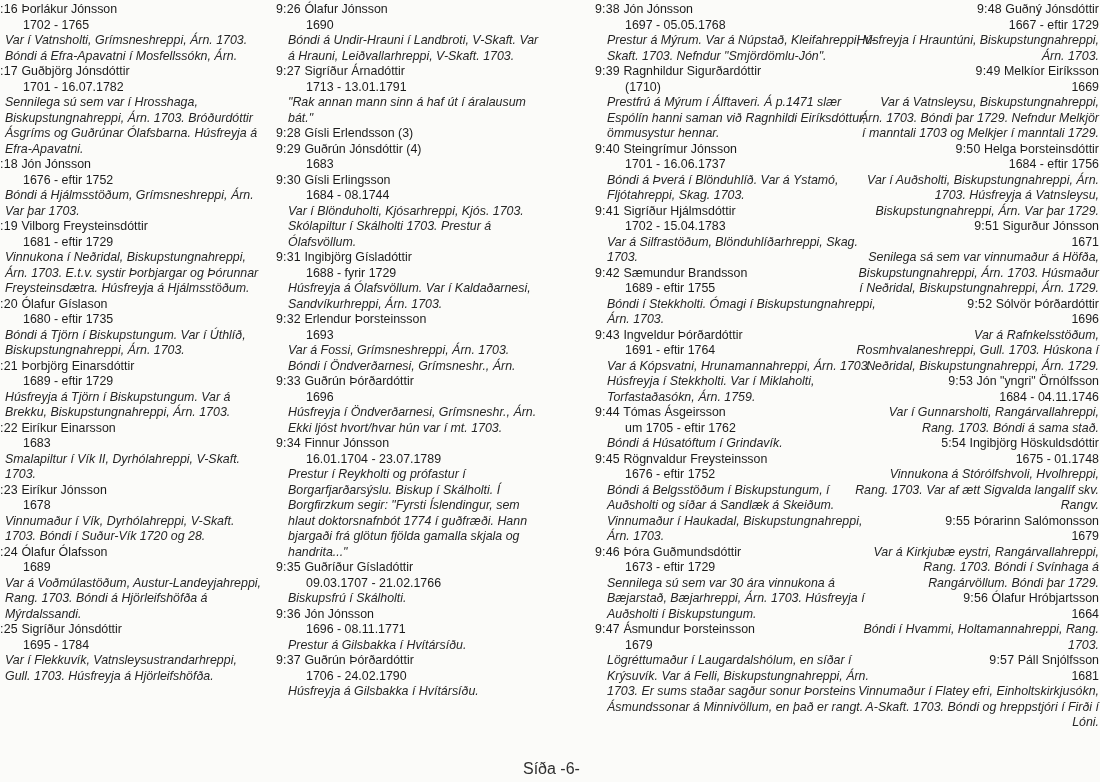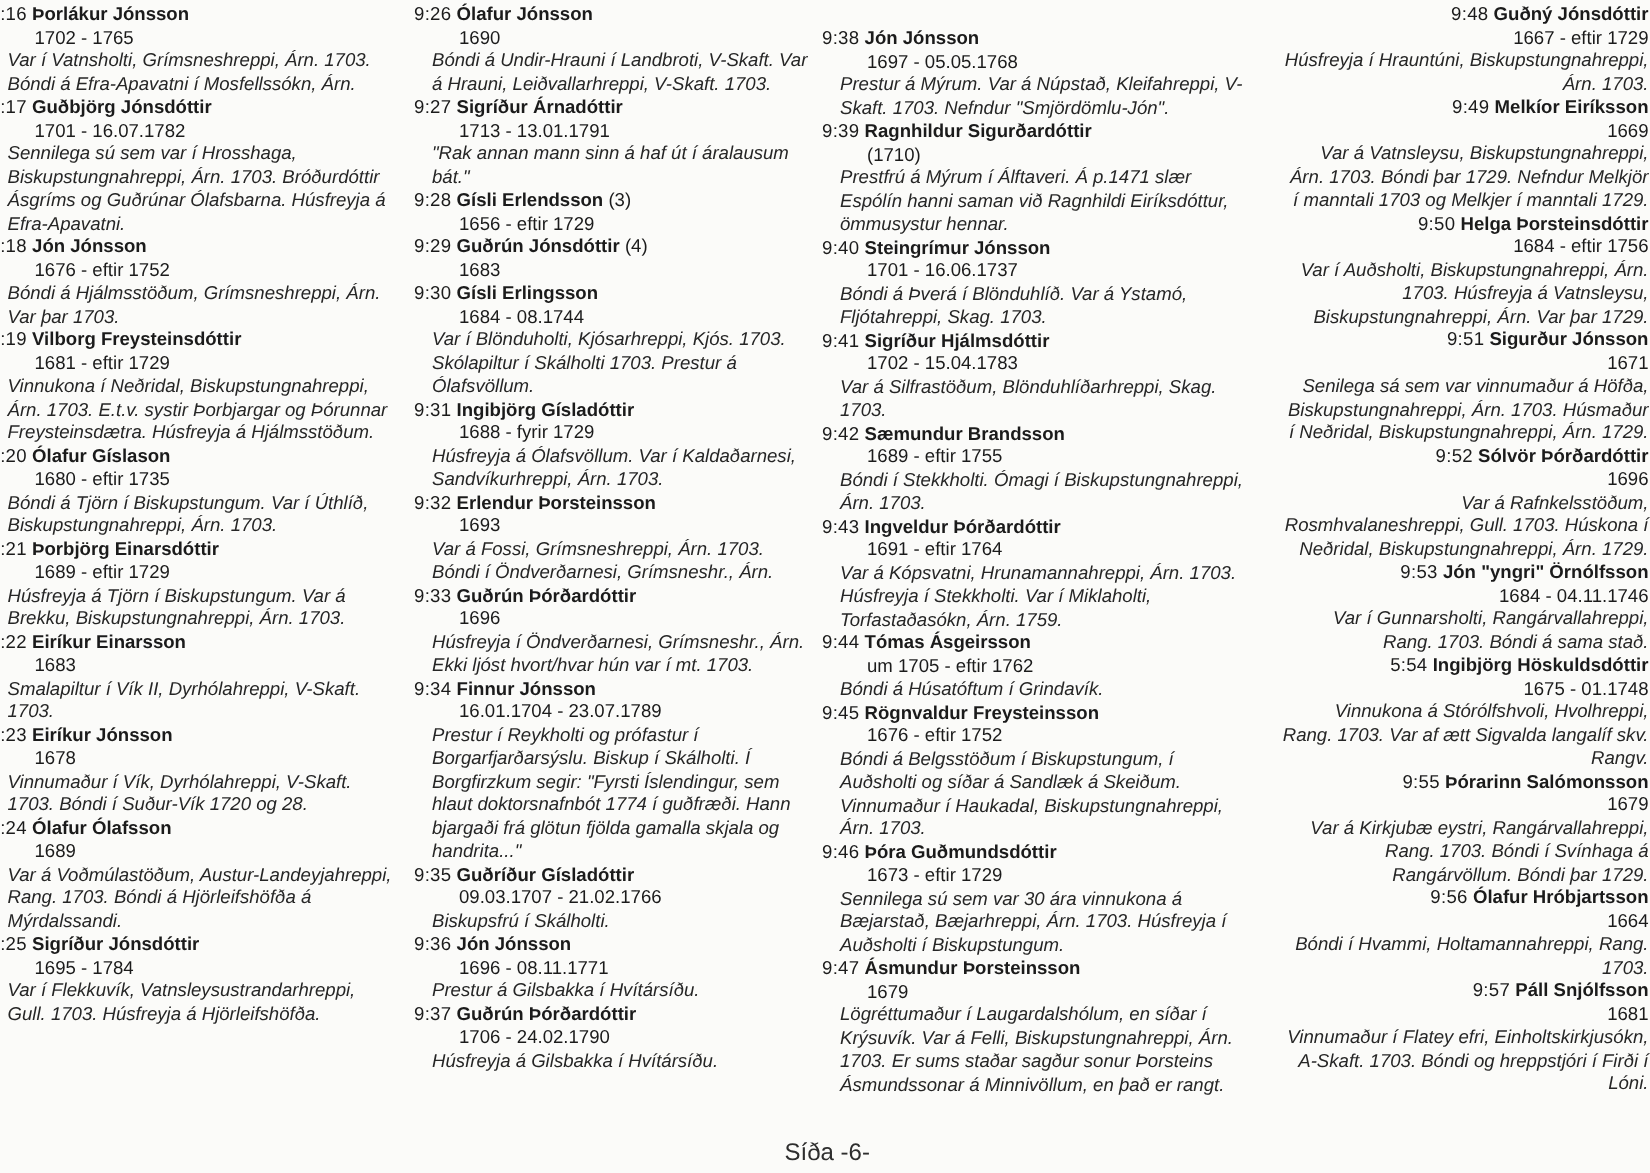--- a/index.html
+++ b/index.html
@@ -19,25 +19,25 @@
     color: #1b1b1b;
   }
   .col {
     position: absolute;
     top: 2px;
     font-size: 12.4px;
     line-height: 15.5px;
   }
   #col-1 { left: -7px;  width: 272px; }
   #col-2 { left: 276px; width: 264px; }
-  #col-3 { left: 548px; width: 282px; margin-top: 16px; }
+  #col-3 { left: 595px; width: 282px; }
   #col-4 { left: 843px; width: 256px; text-align: right; }
   .entry { margin: 0; }
   .head .num { font-weight: normal; letter-spacing: 0.2px; }
-  .head .nm  { font-weight: bold; }
+  .head .nm  { font-weight: normal; }
   .head .sfx { font-weight: normal; }
   .dates { padding-left: 30px; }
   .note {
     padding-left: 12px;
     font-style: italic;
     color: #262626;
   }
   #footer {
     position: absolute;
     left: 523px;
@@ -108,21 +108,20 @@
         <div class="dates">1690</div>
         <div class="note">Bóndi á Undir-Hrauni í Landbroti, V-Skaft. Var á Hrauni, Leiðvallarhreppi, V-Skaft. 1703.</div>
       </div>
       <div class="entry">
         <div class="head"><span class="num">9:27</span> <span class="nm">Sigríður Árnadóttir</span></div>
         <div class="dates">1713 - 13.01.1791</div>
         <div class="note">"Rak annan mann sinn á haf út í áralausum bát."</div>
       </div>
       <div class="entry">
         <div class="head"><span class="num">9:28</span> <span class="nm">Gísli Erlendsson</span>  <span class="sfx">(3)</span></div>
-        <div class="dates">1656 - eftir 1729</div>
       </div>
       <div class="entry">
         <div class="head"><span class="num">9:29</span> <span class="nm">Guðrún Jónsdóttir</span>  <span class="sfx">(4)</span></div>
         <div class="dates">1683</div>
       </div>
       <div class="entry">
         <div class="head"><span class="num">9:30</span> <span class="nm">Gísli Erlingsson</span></div>
         <div class="dates">1684 - 08.1744</div>
         <div class="note">Var í Blönduholti, Kjósarhreppi, Kjós. 1703. Skólapiltur í Skálholti 1703. Prestur á Ólafsvöllum.</div>
       </div>

